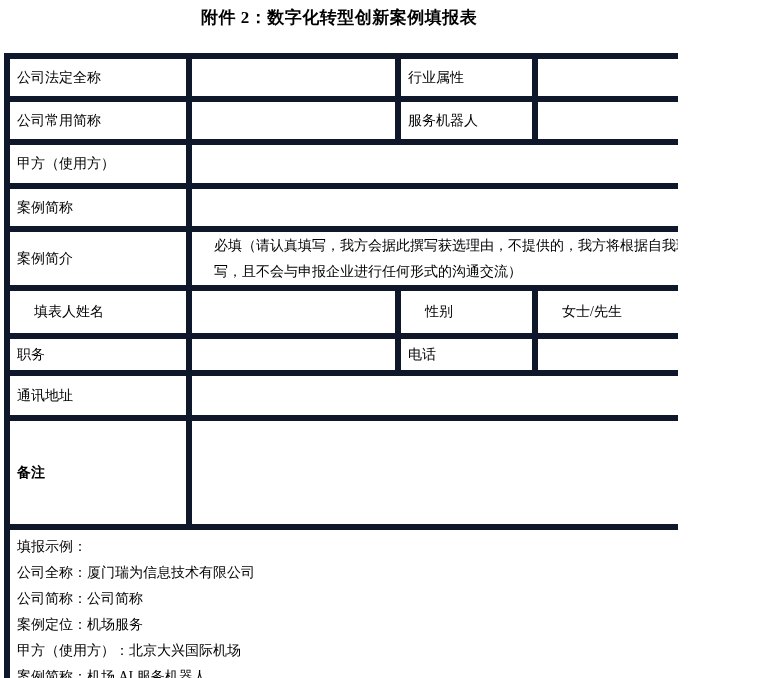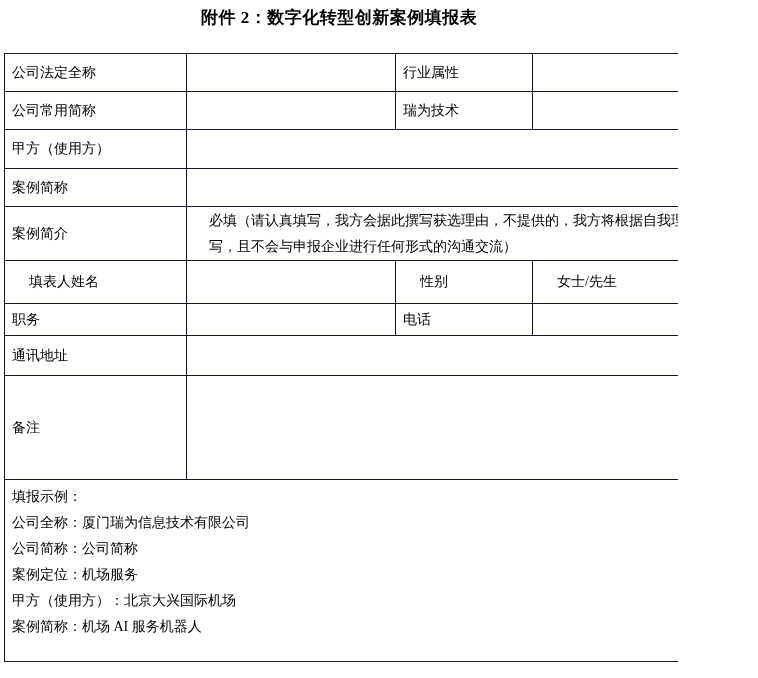--- a/index.html
+++ b/index.html
@@ -24,39 +24,39 @@
     font-weight: bold;
     letter-spacing: 0.5px;
   }
   table.form-table {
     margin: 25px 0 0 4px;
     width: 750px;
     border-collapse: collapse;
     table-layout: fixed;
   }
   table.form-table td {
-    border: 1px solid #0f172a;
+    border: 6px solid #0f172a;
     font-size: 14px;
     padding: 0 7px;
     vertical-align: middle;
     overflow: hidden;
     word-break: break-all;
   }
   col.c1 { width: 182px; }
   col.c2 { width: 209px; }
   col.c3 { width: 137px; }
   col.c4 { width: 222px; }
   tr.r-std   td { height: 37px; }
   tr.r-party td { height: 38px; }
   tr.r-intro td { height: 53px; }
   tr.r-filler td { height: 42px; padding-left: 24px; }
   tr.r-pos   td { height: 31px; margin-top: 10px; }
   tr.r-mail  td { height: 30px; }
   tr.r-addr  td { height: 39px; }
-  tr.r-remark td { height: 103px; }
+  tr.r-remark td { height: 103px; font-weight: bold; }
   tr.r-example td { height: 173px; vertical-align: top; padding: 4px 7px; }
   .note-text { line-height: 26px; margin-left: 15px; }
   .example-line { line-height: 26px; font-size: 14px; }
 </style>
 </head>
 <body>
 
 <div class="page">
 
   <div class="doc-title">附件 2：数字化转型创新案例填报表</div>
@@ -73,21 +73,21 @@
         <tr class="r-std">
       <td>公司法定全称</td>
       <td></td>
       <td>行业属性</td>
       <td></td>
     </tr>
 
     <tr class="r-std">
       <td>公司常用简称</td>
       <td></td>
-      <td>瑞为技术</td>
+      <td>服务机器人</td>
       <td></td>
     </tr>
 
     <tr class="r-party">
       <td>甲方（使用方）</td>
       <td colspan="3"></td>
     </tr>
 
     <tr class="r-std">
       <td>案例简称</td>

